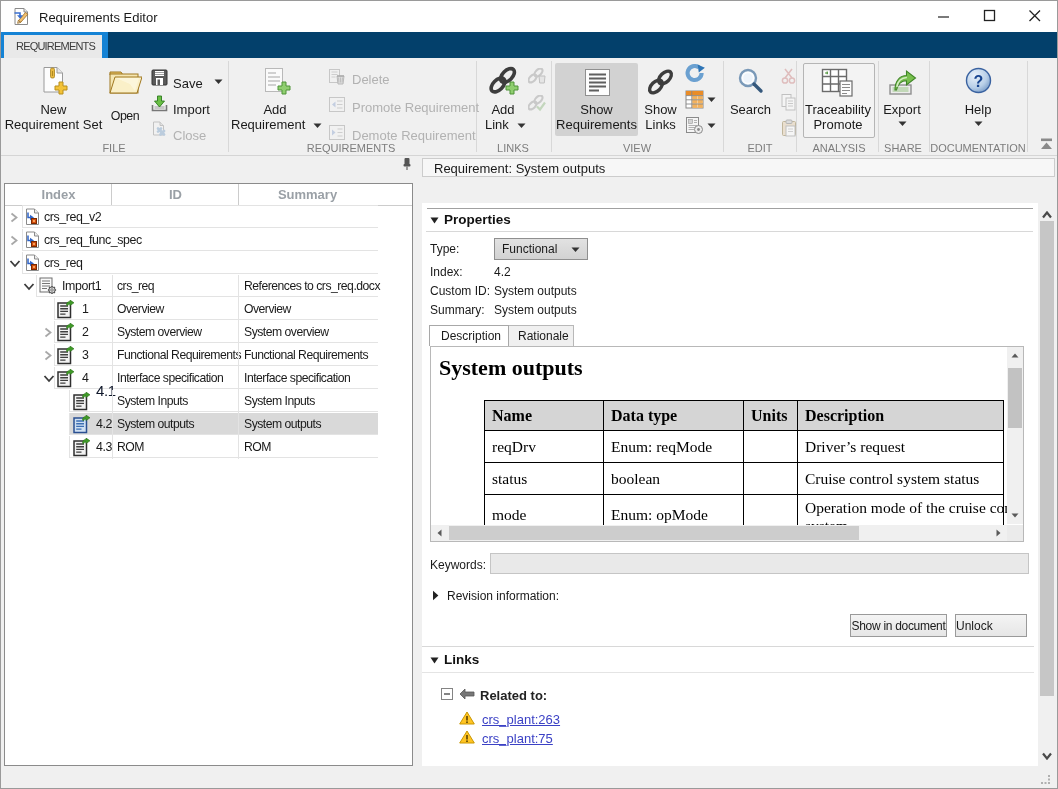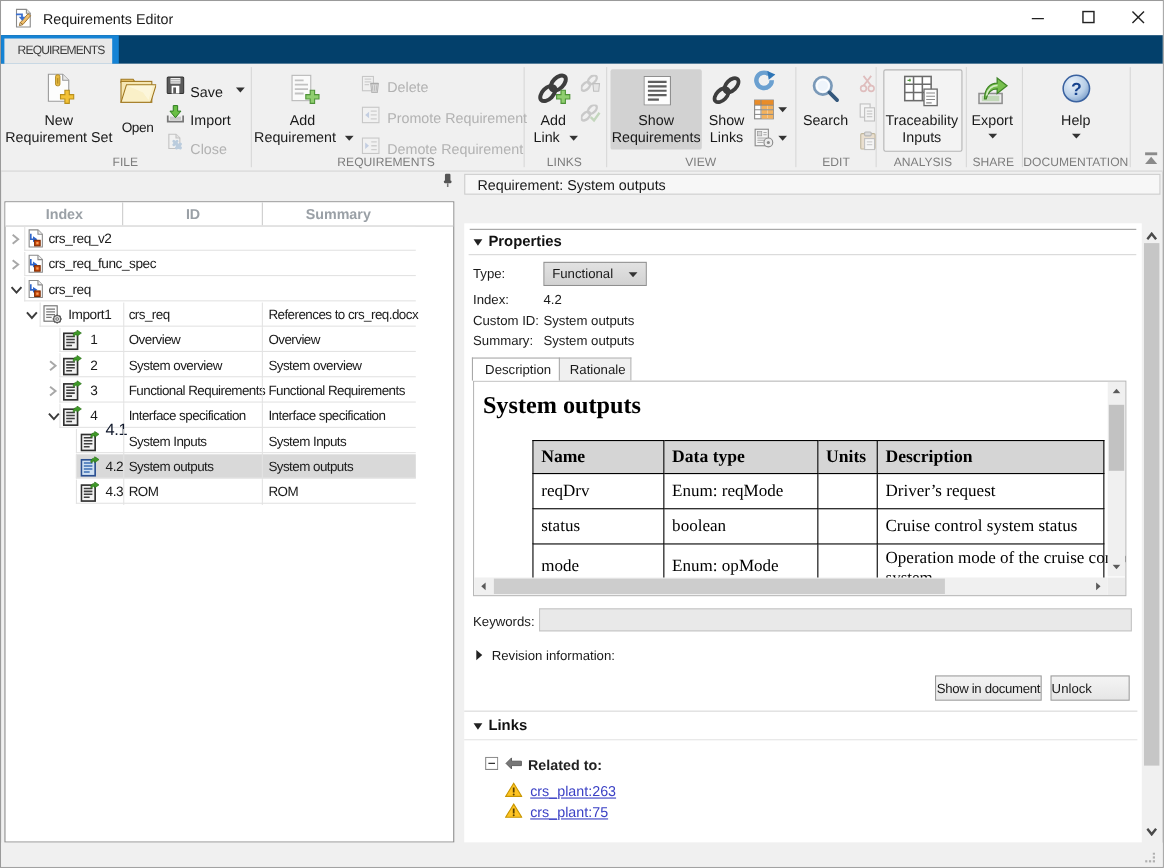--- a/index.html
+++ b/index.html
@@ -231,21 +231,21 @@
 
   <div class="a" style="left:802px;top:5px;width:70px;height:73px;border:1px solid #b5b5b5;border-radius:2px;background:#f3f3f3;"></div>
   <svg class="a" style="left:820px;top:10px" width="33" height="30" viewBox="0 0 33 30">
     <rect x="1.5" y="1.5" width="24" height="22" fill="#fff" stroke="#6b6b6b" stroke-width="1.4"></rect>
     <path d="M1.5 8.5 L25.5 8.5 M1.5 16 L25.5 16 M9.5 1.5 L9.5 23.5 M17.5 1.5 L17.5 23.5" stroke="#6b6b6b" stroke-width="1.4"></path>
     <path d="M4 5 L7 5 M6.2 3.5 L6.2 6.2" stroke="#4f9338" stroke-width="1.2"></path>
     <rect x="19" y="13" width="12" height="15" fill="#fdfdfd" stroke="#6b6b6b" stroke-width="1.2"></rect>
     <path d="M21 16.5 L29 16.5 M21 19.5 L29 19.5 M21 22.5 L29 22.5 M21 25.5 L26 25.5" stroke="#8a8a8a" stroke-width="1"></path>
   </svg>
   <div class="a t13 ctr" style="left:802px;top:44px;width:70px;">Traceability</div>
-  <div class="a t13 ctr" style="left:802px;top:59px;width:70px;">Inputs</div>
+  <div class="a t13 ctr" style="left:802px;top:59px;width:70px;">Promote</div>
 
   <svg class="a" style="left:886px;top:9px" width="33" height="31" viewBox="0 0 33 31">
     <rect x="3" y="18" width="21" height="9" fill="#ececec" stroke="#8f8f8f" stroke-width="1.4"></rect>
     <rect x="5.5" y="20" width="16" height="5" fill="#c2d8b8"></rect>
     <path d="M8 23 C8 13 13.5 8.5 19.5 8.5 L19.5 4 L28.5 11 L19.5 18 L19.5 13.8 C14.5 13.8 11 16.5 9.5 23 Z" fill="#77bf4d" stroke="#3f8427" stroke-width="1.1"></path>
     <path d="M9.8 20 C11 13.5 15 10.8 19.9 10.6" fill="none" stroke="#d2ecc2" stroke-width="1.5"></path>
   </svg>
   <div class="a t13 ctr" style="left:868px;top:44px;width:66px;">Export</div>
   <svg class="a" style="left:897px;top:63px" width="9" height="6" viewBox="0 0 9 6">
         <path d="M0.5 0.5 L4.5 5 L8.5 0.5 Z" fill="#333"></path>

